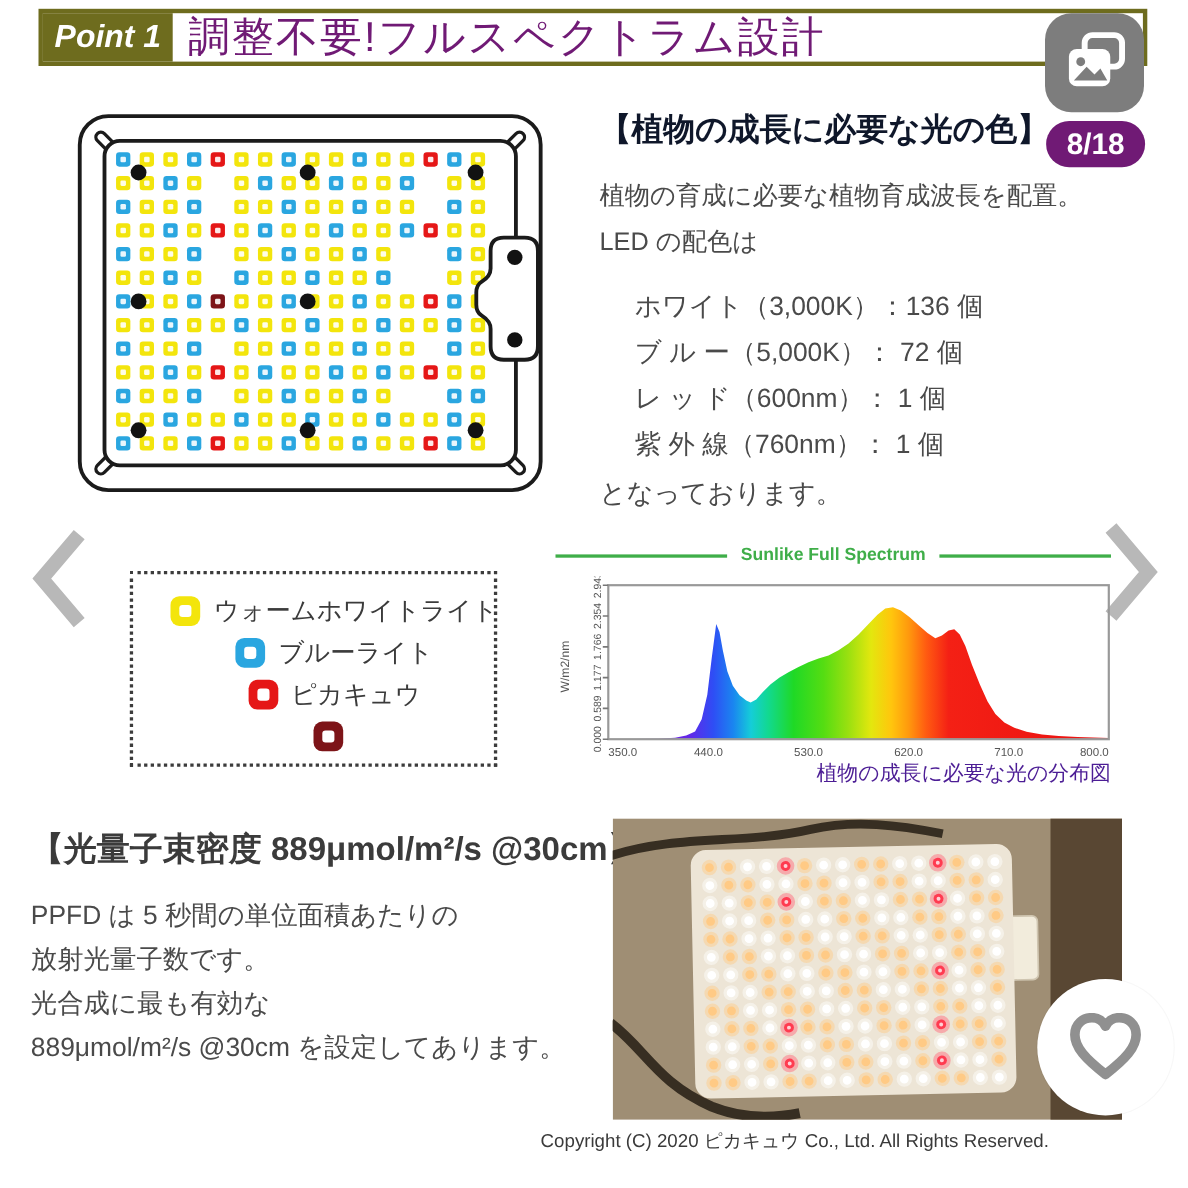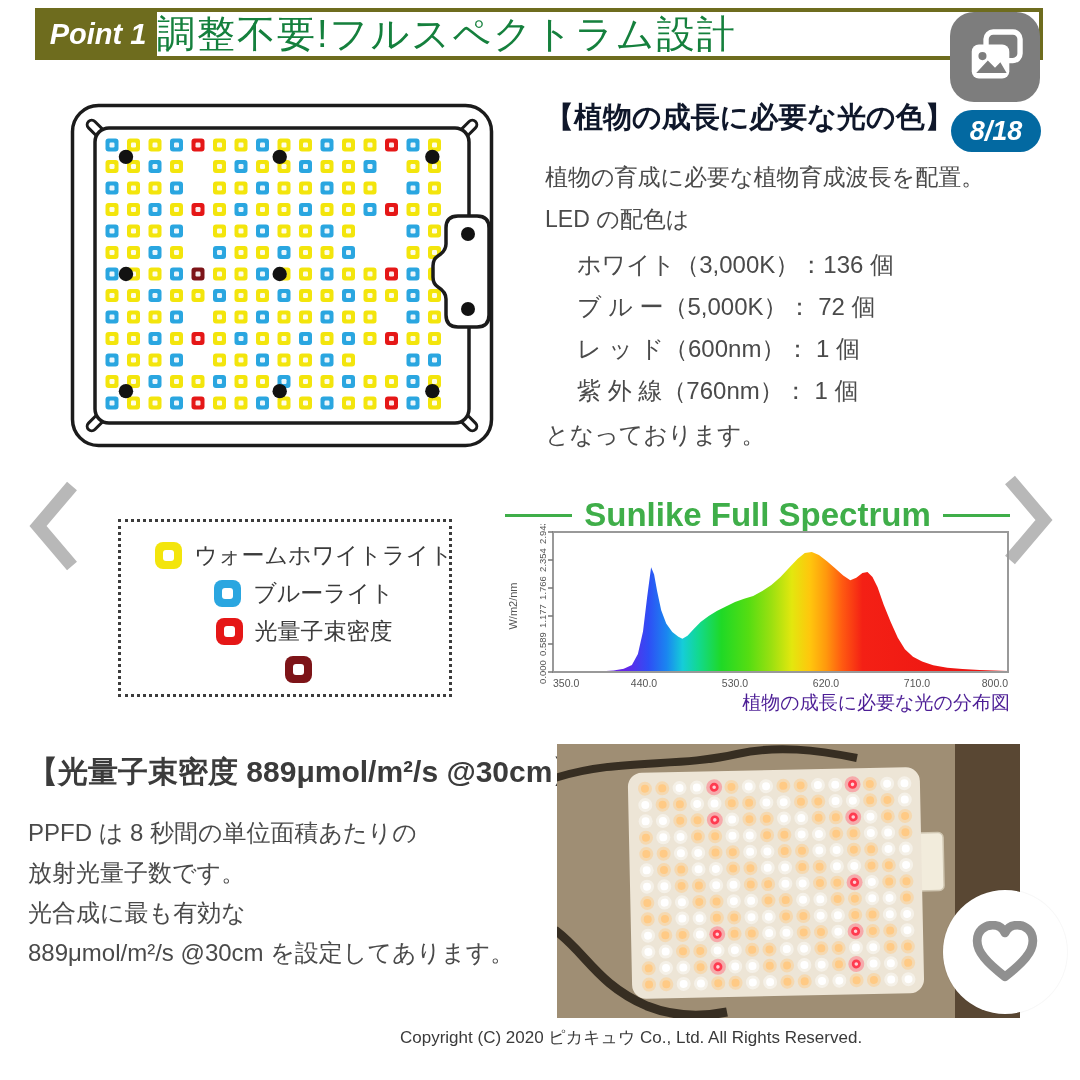--- a/index.html
+++ b/index.html
@@ -6,40 +6,40 @@
   html,body { width:1080px; height:1080px; background:#fff;
     font-family:"Liberation Sans","DejaVu Sans",sans-serif; }
   #stage { position:relative; width:1080px; height:1080px; background:#fff; overflow:hidden;border-radius:15px; }
 
   
   .header-bar { position:absolute; left:35px; top:8px; width:1008px; height:52px;
     background:#fff; border:4px solid #6e6c1e; display:flex; align-items:stretch; }
   .header-badge { background:#6e6c1e; color:#fff; width:118px; display:flex;
     align-items:center; justify-content:center; font-style:italic; font-weight:bold;
     font-size:29px; flex:0 0 auto; }
-  .header-title { color:#15803d; font-size:38px; line-height:44px; 
+  .header-title { color:#701a75; font-size:38px; line-height:44px; padding-left:14px;
     letter-spacing:2px; white-space:nowrap; overflow:hidden; align-self:center; }
 
   
   .gallery-btn { position:absolute; left:950px; top:12px; width:90px; height:90px;
     border-radius:24px; background:#7d7d7d; display:flex; align-items:center; justify-content:center; }
   .gallery-counter { position:absolute; left:951px; top:110px; width:90px; height:42px;
-    border-radius:21px; background:#0369a1; color:#fff; font-weight:bold; font-size:27px;
-    display:flex; align-items:center; justify-content:center;font-style:italic; }
+    border-radius:21px; background:#701a75; color:#fff; font-weight:bold; font-size:27px;
+    display:flex; align-items:center; justify-content:center; }
 
   
   .diagram-svg { position:absolute; left:70px; top:103px; }
   .photo-svg   { position:absolute; left:557px; top:744px; }
 
   
   .light-colors { position:absolute; left:545px; top:98px; width:448px; color:#4a4a4a; }
   .light-colors .heading { font-size:29px; font-weight:bold; color:#0f172a;
     white-space:nowrap; margin-bottom:18px; }
   .light-colors .line { font-size:23px; line-height:42px; white-space:nowrap; overflow:hidden; }
-  .light-colors .items { padding-left:32px; margin-top:4px; }
+  .light-colors .items { padding-left:32px; margin-top:18px; }
   .light-colors .item { font-size:24px; line-height:42px; white-space:nowrap; }
   .light-colors .closing { font-size:24px; line-height:42px; margin-top:2px; }
 
   
   .arrow { position:absolute; cursor:pointer; }
   .arrow-left  { left:26px;  top:478px; }
   .arrow-right { left:1000px; top:472px; }
 
   
   .legend { position:absolute; left:118px; top:519px; width:334px; height:178px;
@@ -47,36 +47,36 @@
   .legend-row { display:flex; align-items:center; height:38px;justify-content:center; }
   .legend-swatch { width:27px; height:27px; border-radius:8px; margin-right:12px;
     display:flex; align-items:center; justify-content:center; flex:0 0 auto; }
   .legend-swatch .inner { width:11px; height:11px; border-radius:3px; background:#fff; }
   .legend-label { font-size:23px; color:#3b3b3b; white-space:nowrap; }
 
   
   .spec-title { position:absolute; left:505px; top:496px; width:505px; display:flex;
     align-items:center; gap:12px; }
   .spec-title .grn-line { flex:1; height:3px; background:#3fae49; }
-  .spec-title .txt { color:#3fae49; font-weight:bold; font-size:33px; white-space:nowrap; }
+  .spec-title .txt { color:#3fae49; font-weight:bold; font-size:16px; white-space:nowrap; }
   .spec-svg { position:absolute; left:505px; top:524px; }
   .spec-caption { position:absolute; left:545px; top:690px; width:465px; text-align:right;
     font-size:19px; color:#4c1d95; }
 
   
   .ppfd { position:absolute; left:28px; top:752px; width:528px; color:#4a4a4a; }
   .ppfd .heading { font-size:30px; font-weight:bold; color:#3b3b3b; white-space:nowrap;
     margin-bottom:20px; }
   .ppfd .line { font-size:24px; line-height:40px; white-space:nowrap; }
 
   
   .heart-btn { position:absolute; left:943px; top:890px; width:124px; height:124px;
     border-radius:50%; background:#fff; display:flex; align-items:center; justify-content:center;
     box-shadow:0 0 0 1px rgba(0,0,0,0.03); }
-  .copyright { position:absolute; left:400px; top:1026px; width:645px; text-align:left;
+  .copyright { position:absolute; left:400px; top:1026px; width:645px; text-align:center;
     font-size:17px; color:#3a3a3a; white-space:nowrap; }
 </style>
 </head>
 <body>
 
 <div id="stage">
 
   <div class="header-bar">
     <div class="header-badge">Point 1</div>
     <div class="header-title">調整不要!フルスペクトラム設計</div>
@@ -536,21 +536,21 @@
     <div class="legend-row">
       <span class="legend-swatch" style="background: rgb(42, 166, 224);">
           <span class="inner"></span>
         </span>
       <span class="legend-label">ブルーライト</span>
     </div>
     <div class="legend-row">
       <span class="legend-swatch" style="background: rgb(229, 23, 23);">
           <span class="inner"></span>
         </span>
-      <span class="legend-label">光量子束密度</span>
+      <span class="legend-label">ピカキュウ</span>
     </div>
     <div class="legend-row">
       <span class="legend-swatch" style="background: rgb(125, 20, 24);">
           <span class="inner"></span>
         </span>
     </div>
   </div>
 
   <div class="spec-title">
     <div class="grn-line"></div>
@@ -596,21 +596,21 @@
       <text x="139" y="163" font-size="10.5" fill="#555" text-anchor="middle">440.0</text>
       <text x="230" y="163" font-size="10.5" fill="#555" text-anchor="middle">530.0</text>
       <text x="321" y="163" font-size="10.5" fill="#555" text-anchor="middle">620.0</text>
       <text x="412" y="163" font-size="10.5" fill="#555" text-anchor="middle">710.0</text>
       <text x="503" y="163" font-size="10.5" fill="#555" text-anchor="end">800.0</text>
     </svg>
   <div class="spec-caption">植物の成長に必要な光の分布図</div>
 
   <div class="ppfd">
     <div class="heading">【光量子束密度 889μmol/m²/s @30cm】</div>
-    <div class="line">PPFD は 8 秒間の単位面積あたりの</div>
+    <div class="line">PPFD は 5 秒間の単位面積あたりの</div>
     <div class="line">放射光量子数です。</div>
     <div class="line">光合成に最も有効な</div>
     <div class="line">889μmol/m²/s @30cm を設定してあります。</div>
   </div>
 
   <svg id="photo" class="photo-svg" width="463" height="274" viewBox="0 0 463 274">
       <rect x="0" y="0" width="463" height="274" fill="#9f8e74"></rect>
       <rect x="398" y="0" width="65" height="274" fill="#594733"></rect>
       <path d="M -2 34 C 60 14, 120 24, 180 10 C 220 1, 260 6, 300 14" fill="none" stroke="#372e22" stroke-width="8"></path>
       <path d="M -2 186 C 30 210, 40 240, 90 262 C 120 274, 150 272, 170 268" fill="none" stroke="#372e22" stroke-width="9"></path>

